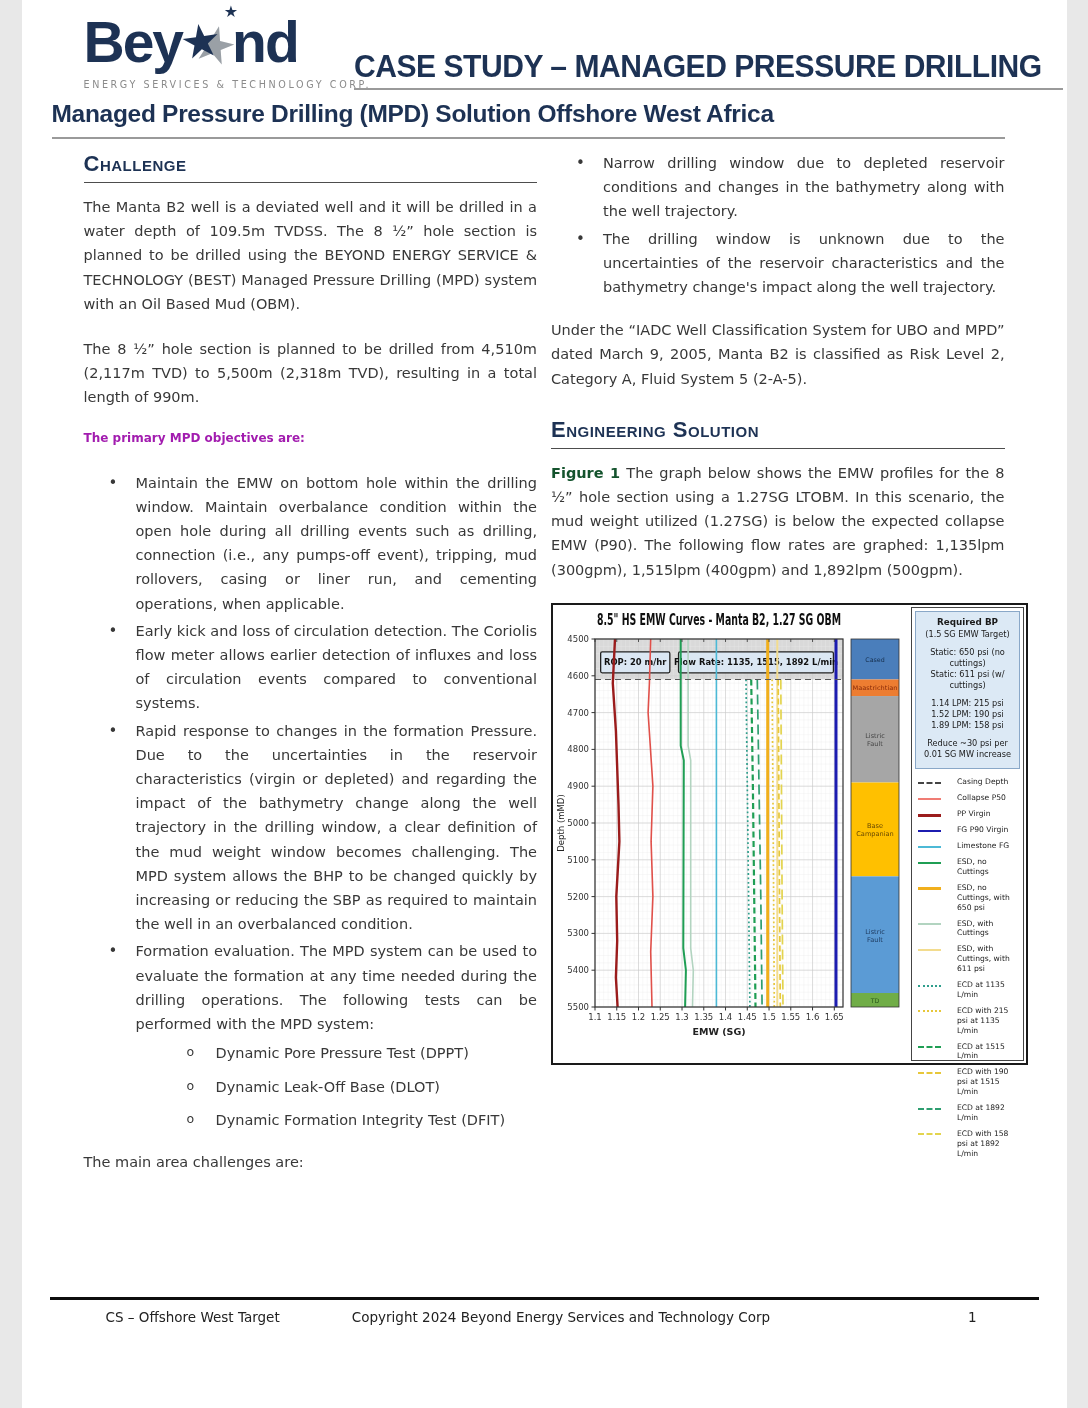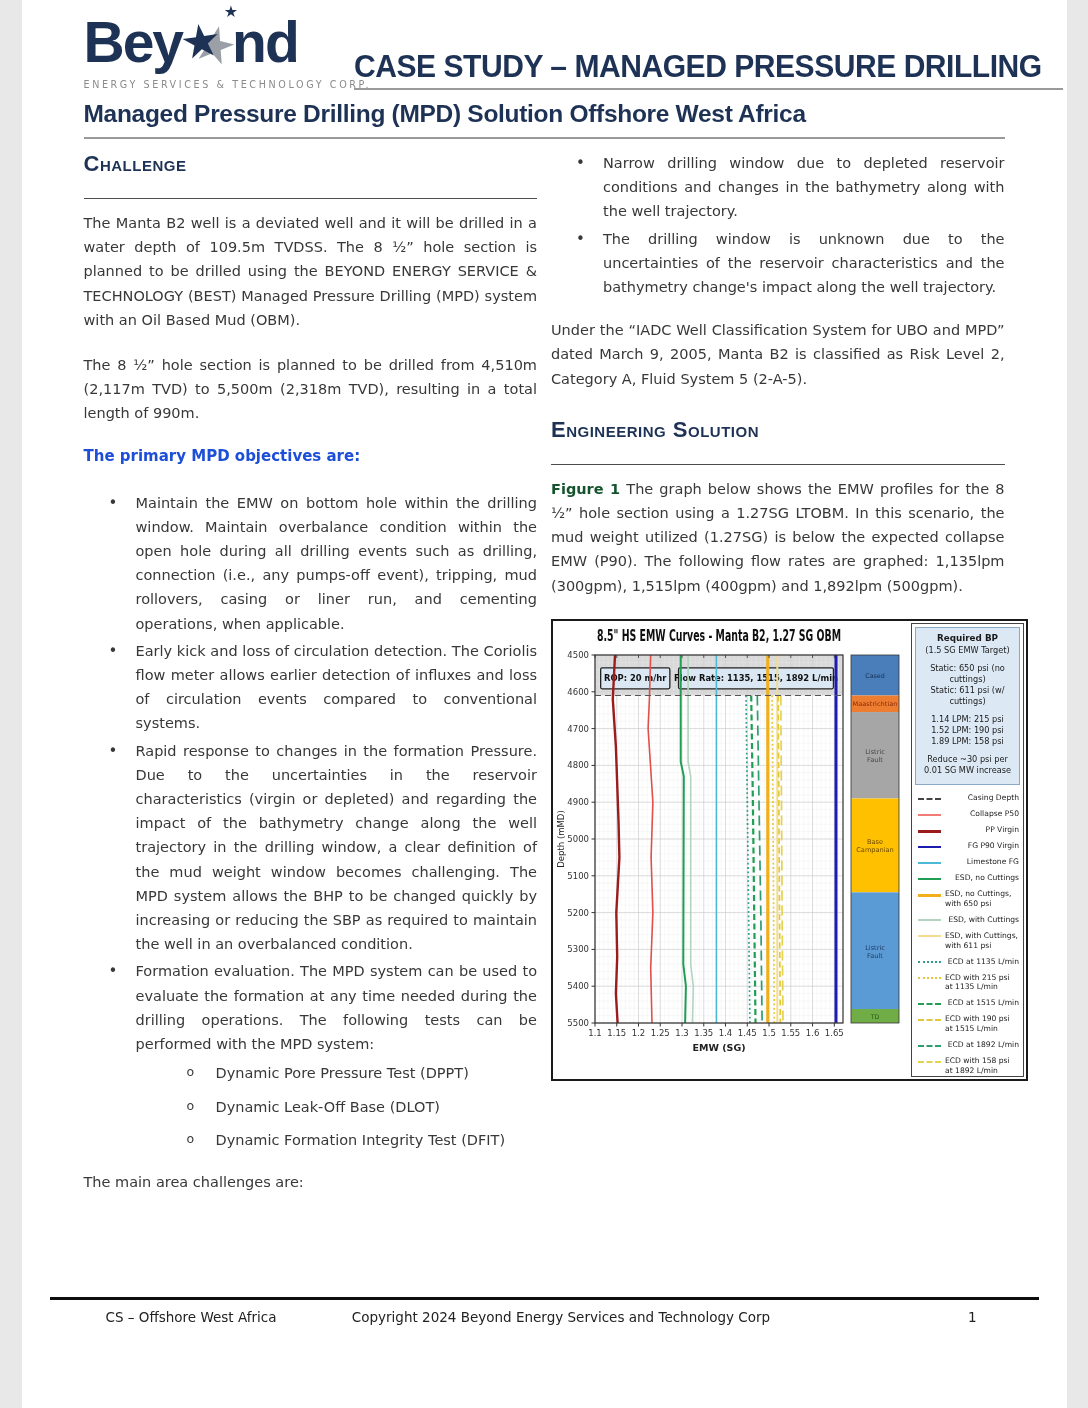--- a/index.html
+++ b/index.html
@@ -17,32 +17,32 @@
   .star-stack { position:relative; display:inline-block; width:50px; height:56px; vertical-align:-8px; }
   .star-stack .star { position:absolute; font-weight:normal; letter-spacing:0; line-height:1; }
   .star-gray  { font-size:50px; color:#9aa0a6; left:10px; top:6px; transform:rotate(14deg); }
   .star-navy  { font-size:46px; color:#1d3254; left:-2px; top:4px; transform:rotate(-8deg); }
   .star-small { font-size:16px; color:#1d3254; right:-6px; top:-10px; }
   .logo-tagline { font-size:9.6px; color:#8b8b8b; letter-spacing:2.6px; margin-top:8px; white-space:nowrap; }
   .title-wrap { flex:1; display:flex; flex-direction:column; justify-content:flex-end;
     border-bottom:2px solid #9a9a9a; padding-bottom:4px; margin-left:12px; }
   .doc-title { font-family:"Liberation Sans", sans-serif; font-weight:bold; font-size:31px;
     color:#1d3254; letter-spacing:-0.5px; line-height:1.05; transform:scaleX(0.97); transform-origin:left; white-space:nowrap; }
-  .page-title-row { padding:10px 62px 0 62px; }
+  .page-title-row { padding:10px 62px 0 30px; }
   .page-title { font-family:"Liberation Sans", sans-serif; font-weight:bold; font-size:24.5px;
     color:#1d3254; letter-spacing:-0.3px; border-bottom:2px solid #9a9a9a; padding-bottom:9px;
     transform-origin:left; }
   
   .columns { display:flex; gap:14px; padding:12px 62px 0 62px; }
   .col { flex:1; min-width:0; }
   h2.sec { font-family:"Liberation Sans", sans-serif; font-variant:small-caps; font-weight:bold;
     font-size:22px; letter-spacing:0.5px; color:#1d3254; border-bottom:1.5px solid #4d4d4d;
-    padding-bottom:21px; margin-bottom:12px; }
+    padding-bottom:5px; margin-bottom:12px; }
   p.body { font-size:14.5px; line-height:1.67; text-align:justify; margin-bottom:21px; }
-  .lead { font-weight:bold; color:#1d4ed8; font-size:15px; margin:3px 0 16px 0; }
+  .lead { font-weight:bold; color:#a21caf; font-size:12px; margin:3px 0 16px 0; }
   .bullet { position:relative; padding-left:52px; font-size:14.5px; line-height:1.67;
     text-align:justify; margin-bottom:3px; }
   .bullet::before { content:"•"; position:absolute; left:25px; top:0; font-size:15px; color:#383838; }
   .sub-bullets { margin:6px 0 4px 0; }
   .sub-bullet { position:relative; padding-left:132px; font-size:14.5px; line-height:1.55; margin-bottom:11px; }
   .sub-bullet::before { content:"o"; position:absolute; left:103px; top:0; font-size:12.5px; color:#383838; }
   .main-lead { font-size:14.5px; margin-top:22px; }
   .gap-s { height:10px; } .gap-m { height:16px; }
   .bold { font-weight:bold; color:#14532d; }
   
@@ -52,21 +52,21 @@
   .legend-panel { flex:1; margin-left:2px; border:1px solid #444; padding:3px 3px;
     display:flex; flex-direction:column; font-family:"DejaVu Sans", sans-serif; }
   .bp-box { background:#dce9f5; border:1px solid #8aa8c8; text-align:center; color:#1a1a1a;
     font-size:8px; line-height:1.35; padding:5px 2px 8px 2px; }
   .bp-title { font-weight:bold; font-size:8.8px; }
   .bp-sub { font-size:8.2px; margin-bottom:7px; }
   .bp-line { font-size:8.2px; }
   .bp-gap { height:7px; }
   .bp-note { font-size:8.2px; margin-top:7px;text-align:center; }
   .legend-items { padding:8px 1px 0 3px; }
-  .legend-item { display:flex; gap:4px; margin-bottom:6.1px; align-items:flex-start;justify-content:space-between; }
+  .legend-item { display:flex; gap:16px; margin-bottom:6.1px; align-items:flex-start; }
   .sw { flex:0 0 23px; height:0; margin-top:4.5px; }
   .legend-label { font-size:7.6px; line-height:1.3; color:#222; }
   
   .footer { position:absolute; left:28px; right:28px; top:1297px; border-top:3px solid #0d0d0d;
     padding:9px 22px 0 56px; display:grid; grid-template-columns:1fr auto 1fr; font-size:13.5px; color:#222; }
   .footer .f-left { text-align:left; }
   .footer .f-center { text-align:center; }
   .footer .f-right { text-align:right; padding-right:40px; }
 </style>
 </head>
@@ -423,18 +423,18 @@
                 <span class="sw" style="border-top:2px dashed #e3d44e"></span>
                 <span class="legend-label">ECD with 158 psi at 1892 L/min</span>
               </div>
             </div>
           </div>
       </div>
     </div>
   </div>
 
   <div class="footer">
-    <span class="f-left">CS – Offshore West Africa</span>
+    <span class="f-left">CS – Offshore West Target</span>
     <span class="f-center">Copyright 2024 Beyond Energy Services and Technology Corp</span>
     <span class="f-right">1</span>
   </div>
 
 </div>
 
 </body></html>

